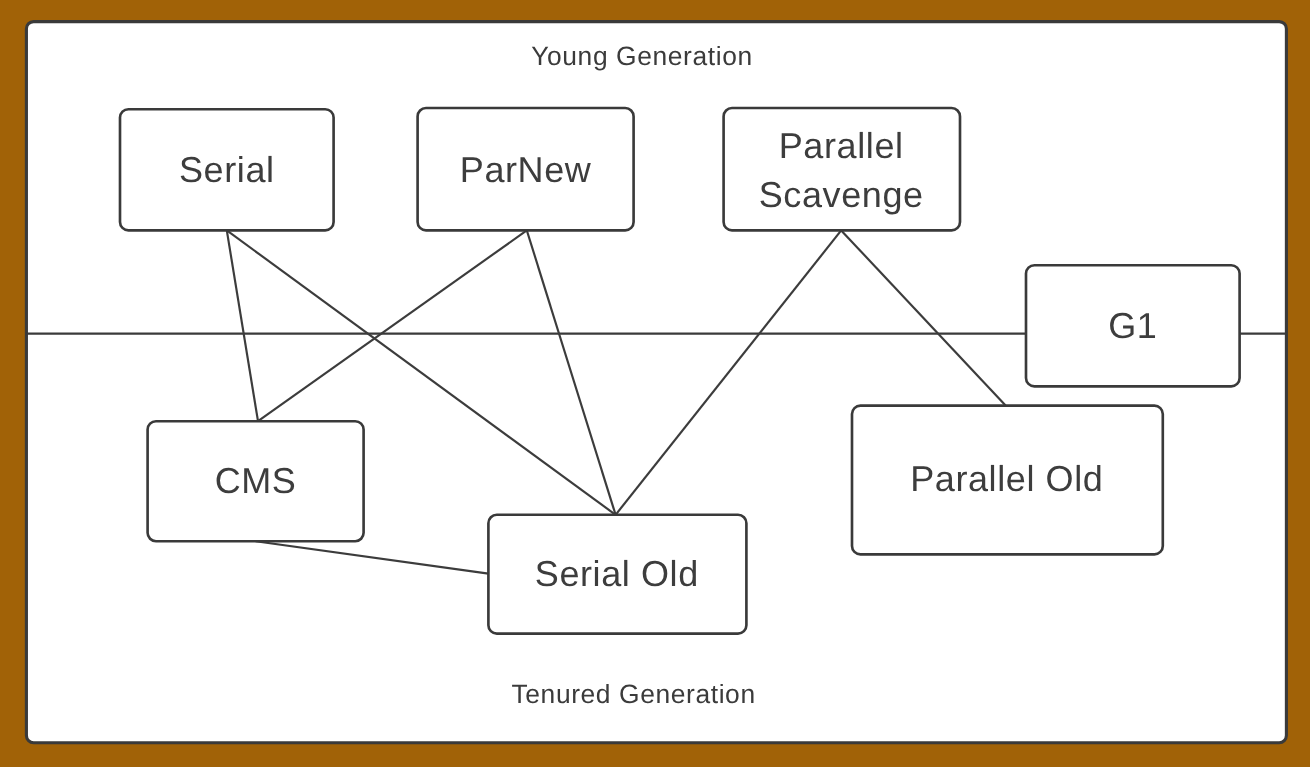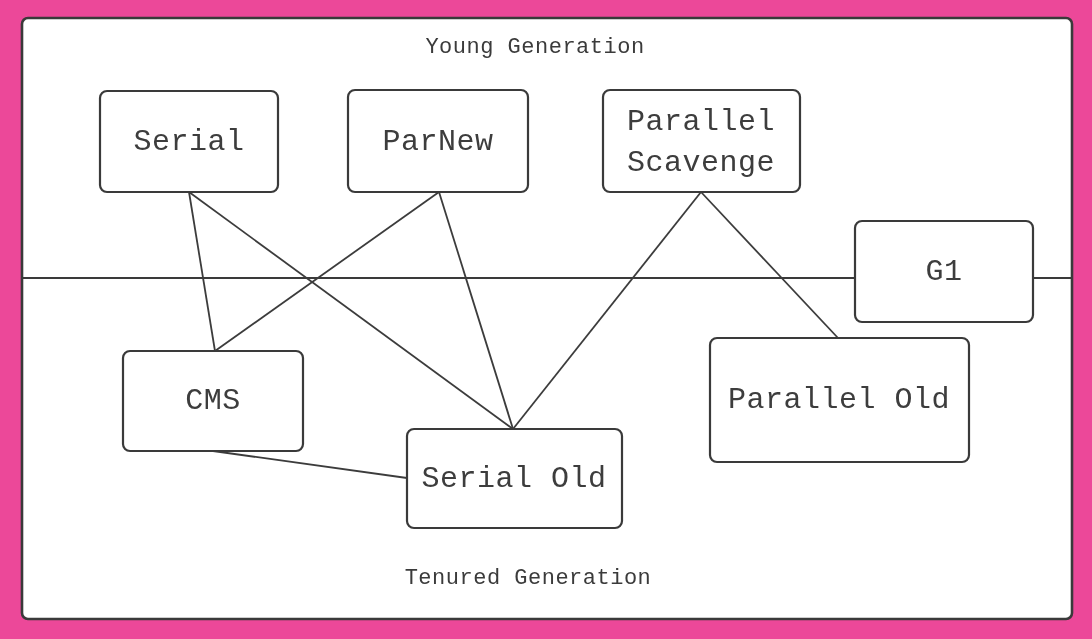--- a/index.html
+++ b/index.html
@@ -8,22 +8,21 @@
     background: #ffffff;
     width: 1092px;
     height: 639px;
     overflow: hidden;
     font-family: "Liberation Sans", "DejaVu Sans", sans-serif;
   }
   .diagram-stage {
     position: relative;
     width: 1092px;
     height: 639px;
-    background: #ec4899;
-    font-family: Liberation Mono, monospace;
+    background: #a16207;
   }
   svg { display: block; }
   .gen-label {
     font-size: 22px;
     fill: #3b3b3b;
     letter-spacing: 0.5px;
   }
   .node-label {
     font-size: 30px;
     fill: #3d3d3d;

